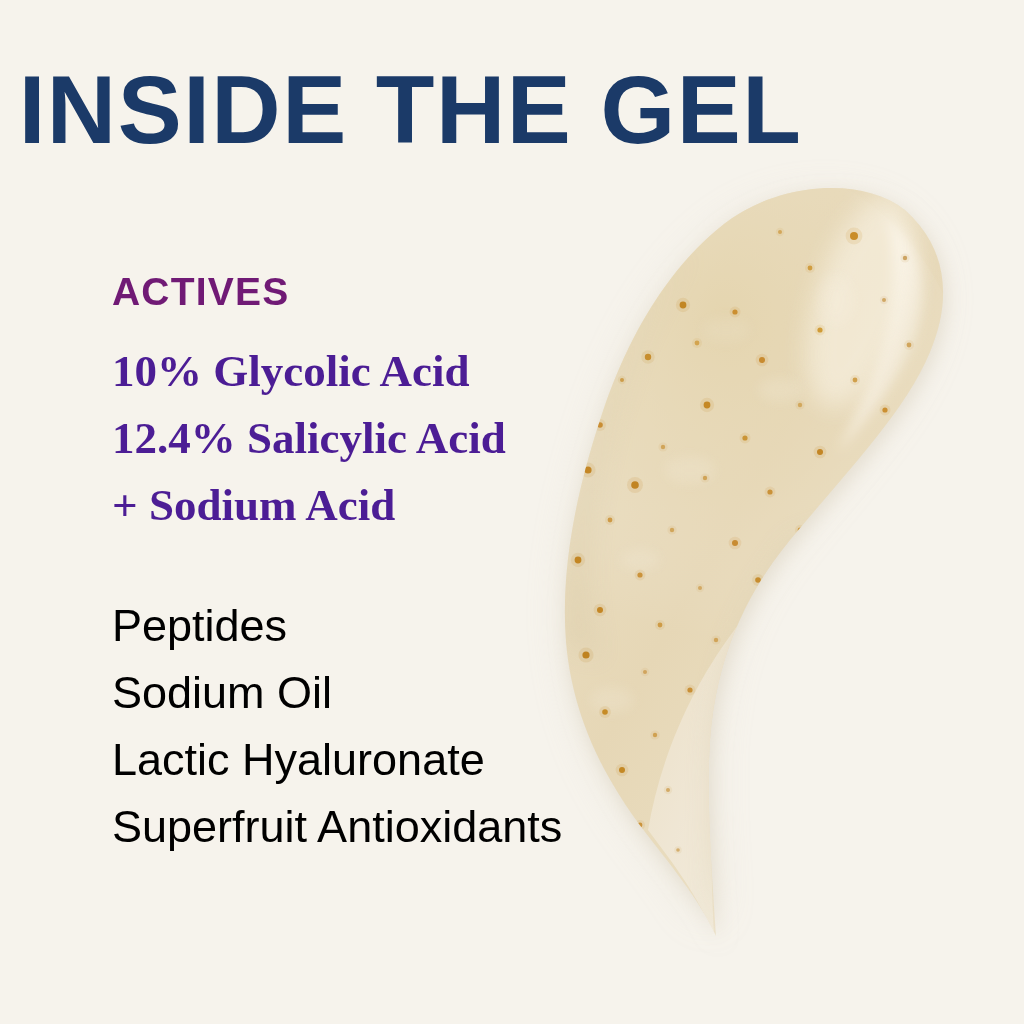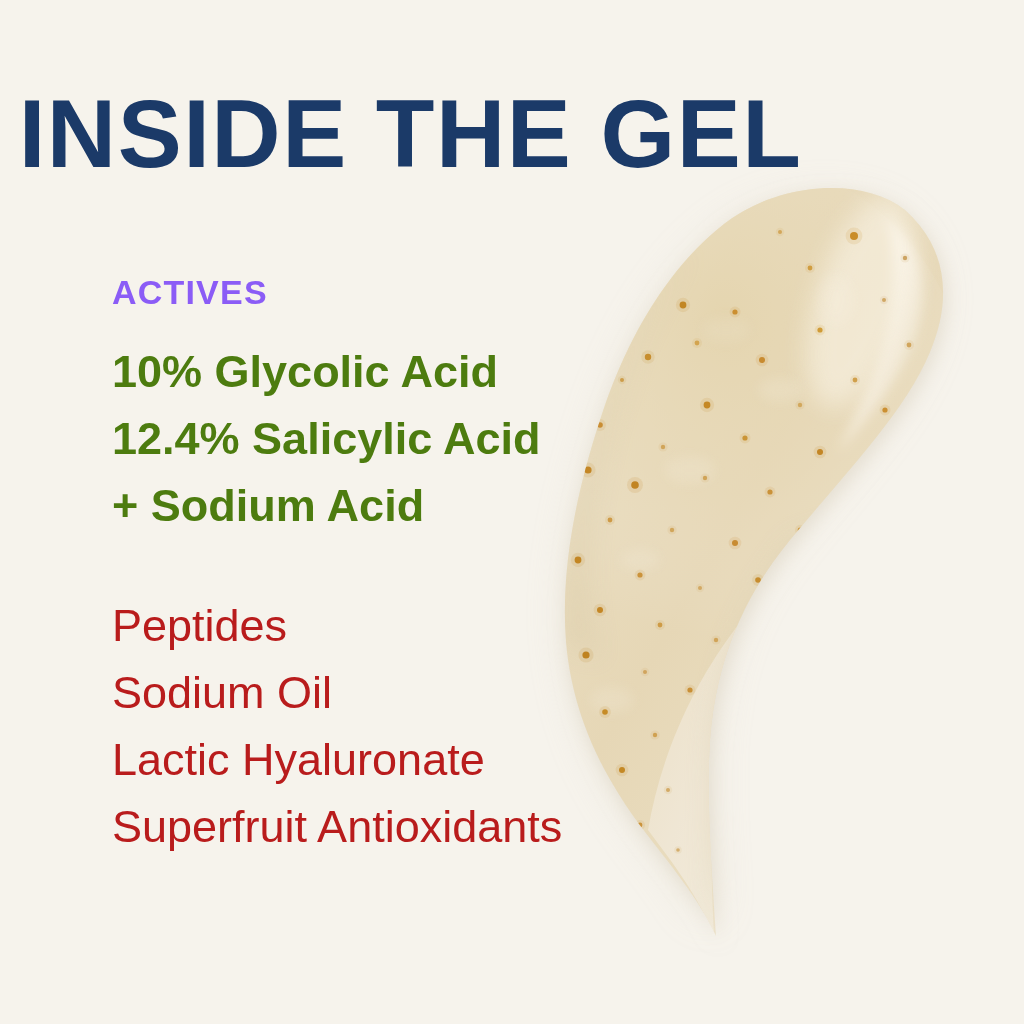--- a/index.html
+++ b/index.html
@@ -39,58 +39,58 @@
     left: 0;
     top: 60px;
     width: 821px;
     text-align: center;
     font-size: 96px;
     line-height: 100px;
     font-weight: 700;
     letter-spacing: 1.5px;
     color: #1b3a68;
     white-space: nowrap;
-    margin-top: 24px;
   }
 
   
   #actives-block {
     position: absolute;
     left: 112px;
     top: 272px;
   }
   #actives-heading {
-    font-size: 34px;
+    font-size: 39px;
     line-height: 40px;
     font-weight: 700;
     letter-spacing: 1.2px;
-    color: #8b5cf6;
+    color: #701a75;
   }
   #actives-list {
     margin-top: 26px;
   }
   .actives-line {
     font-size: 45px;
     line-height: 67px;
     font-weight: 600;
-    color: #4d7c0f;
+    color: #4c1d95;
     white-space: nowrap;
+    font-family: Liberation Serif, serif;
   }
 
   
   #ingredients-block {
     position: absolute;
     left: 112px;
     top: 592px;
   }
   .ingredient-line {
     font-size: 45px;
     line-height: 67px;
     font-weight: 400;
-    color: #b91c1c;
+    color: #000000;
     white-space: nowrap;
   }
 </style>
 </head>
 <body>
 
 <div id="stage">
 
   <div id="gel-layer">
     <svg width="1024" height="1024" viewBox="0 0 1024 1024" xmlns="http://www.w3.org/2000/svg">

